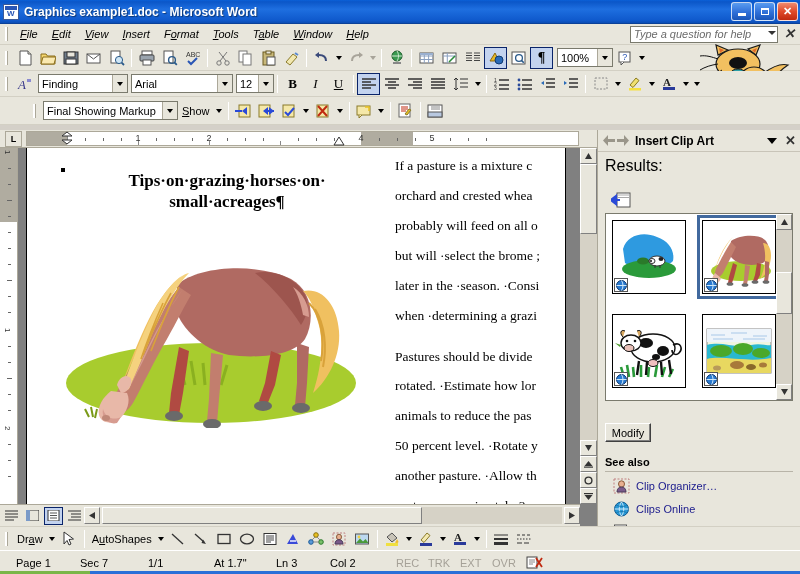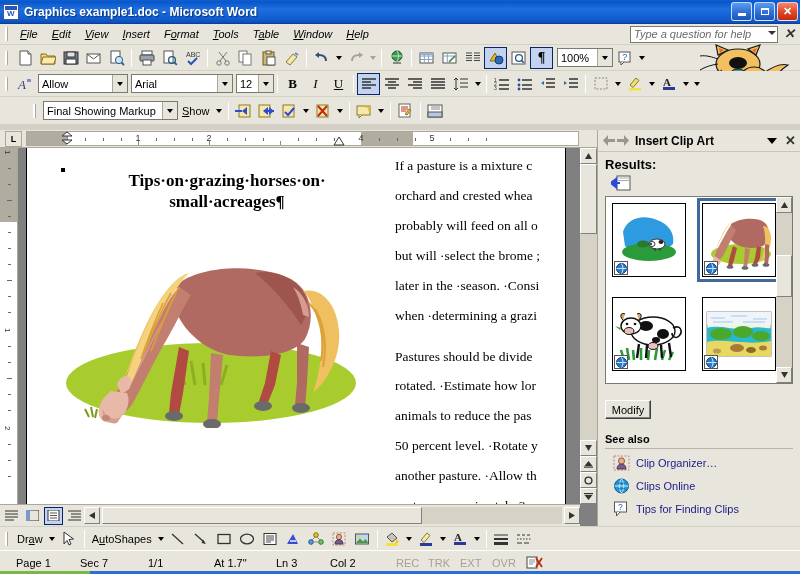--- a/index.html
+++ b/index.html
@@ -193,40 +193,40 @@
   .taskpane {
     width: 203px; flex:none; background:#e8e6dc;
     border-left:1px solid #aca899; position:relative;
     display:flex; flex-direction:column;
   }
   .tp-head { height:22px; display:flex; align-items:center; padding:0 4px; border-bottom:1px solid #c8c4b8; }
   .navarrow { width:14px;height:14px;display:flex;align-items:center;justify-content:center;flex:none;color:#8a8a7a;font-size:12px; }
   .tp-title { flex:1; font-weight:bold; font-size:12px; margin-left:5px; color:#000; }
   .tp-x { font-size:13px; font-weight:bold; color:#333; margin-left:6px; }
   .tp-body { padding:5px 7px; flex:1; overflow:hidden; }
-  .tp-lbl { font-size:13px; margin-bottom:3px;font-weight:bold; }
+  .tp-lbl { font-size:16px; margin-bottom:17px; }
   .backicon { width:18px;height:16px;position:relative;margin:2px 0 5px 6px; }
   .results-box {
     border:1px solid #7a7a6d; background:#fff; height:188px;
     position:relative; overflow:hidden;
   }
   .thumbs { position:absolute; left:4px; top:4px; right:17px; bottom:2px; }
   .thumb {
     position:absolute; width:74px; height:74px; border:1px solid #000; background:#fff;
   }
   .thumb.selected { outline:3px solid #41699e; outline-offset:2px; }
   .globe-badge {
     position:absolute; left:1px; bottom:1px; width:14px; height:14px;
     border:1px solid #555; background:#fff;
     display:flex; align-items:center; justify-content:center;
   }
   .tp-vscroll { position:absolute; right:0; top:0; bottom:0; width:16px; background:#d6d2c6; display:flex; flex-direction:column; }
   .tp-thumb { width:16px;height:42px;margin-top:42px;background:#e8e6dc;border:1px solid #fff;border-right-color:#808080;border-bottom-color:#808080; }
   .modify-btn {
-    margin-top:16px; width:46px; height:19px; background:#e8e6dc;
+    margin-top:22px; width:46px; height:19px; background:#e8e6dc;
     border:1px solid #fff; border-right-color:#404040; border-bottom-color:#404040;
     box-shadow: inset -1px -1px 0 #808080;
     font-size:11px; display:flex; align-items:center; justify-content:center;
   }
   .seealso { margin-top:14px; font-weight:bold; font-size:11px; }
   .seeline { height:1px; background:#b8b4a8; margin:3px 0 6px 0; }
   .link-row { display:flex; align-items:center; margin-bottom:7px; }
   .link-ico { width:17px;height:16px;margin:0 6px 0 8px;flex:none;position:relative; }
   .link-txt { font-size:11px; color:#1a1a8c; }
 
@@ -471,21 +471,21 @@
 
   <div class="toolbar">
     <div class="grip"></div>
     <div class="tbtn">
       <svg width="16" height="16">
           <text x="1" y="13" font-size="13" font-style="italic" font-family="serif" fill="#3a3a8a">A</text>
           <path d="M10 3h4v3h-4z" fill="#8a8ad0"></path>
         </svg>
     </div>
     <div class="combo" style="width:90px;margin-left:2px;">
-      <span class="cval">Allow</span>
+      <span class="cval">Finding</span>
       <span class="cbtn">
           <span class="dn"></span>
         </span>
     </div>
     <div class="combo" style="width:102px;margin-left:3px;">
       <span class="cval">Arial</span>
       <span class="cbtn">
           <span class="dn"></span>
         </span>
     </div>

